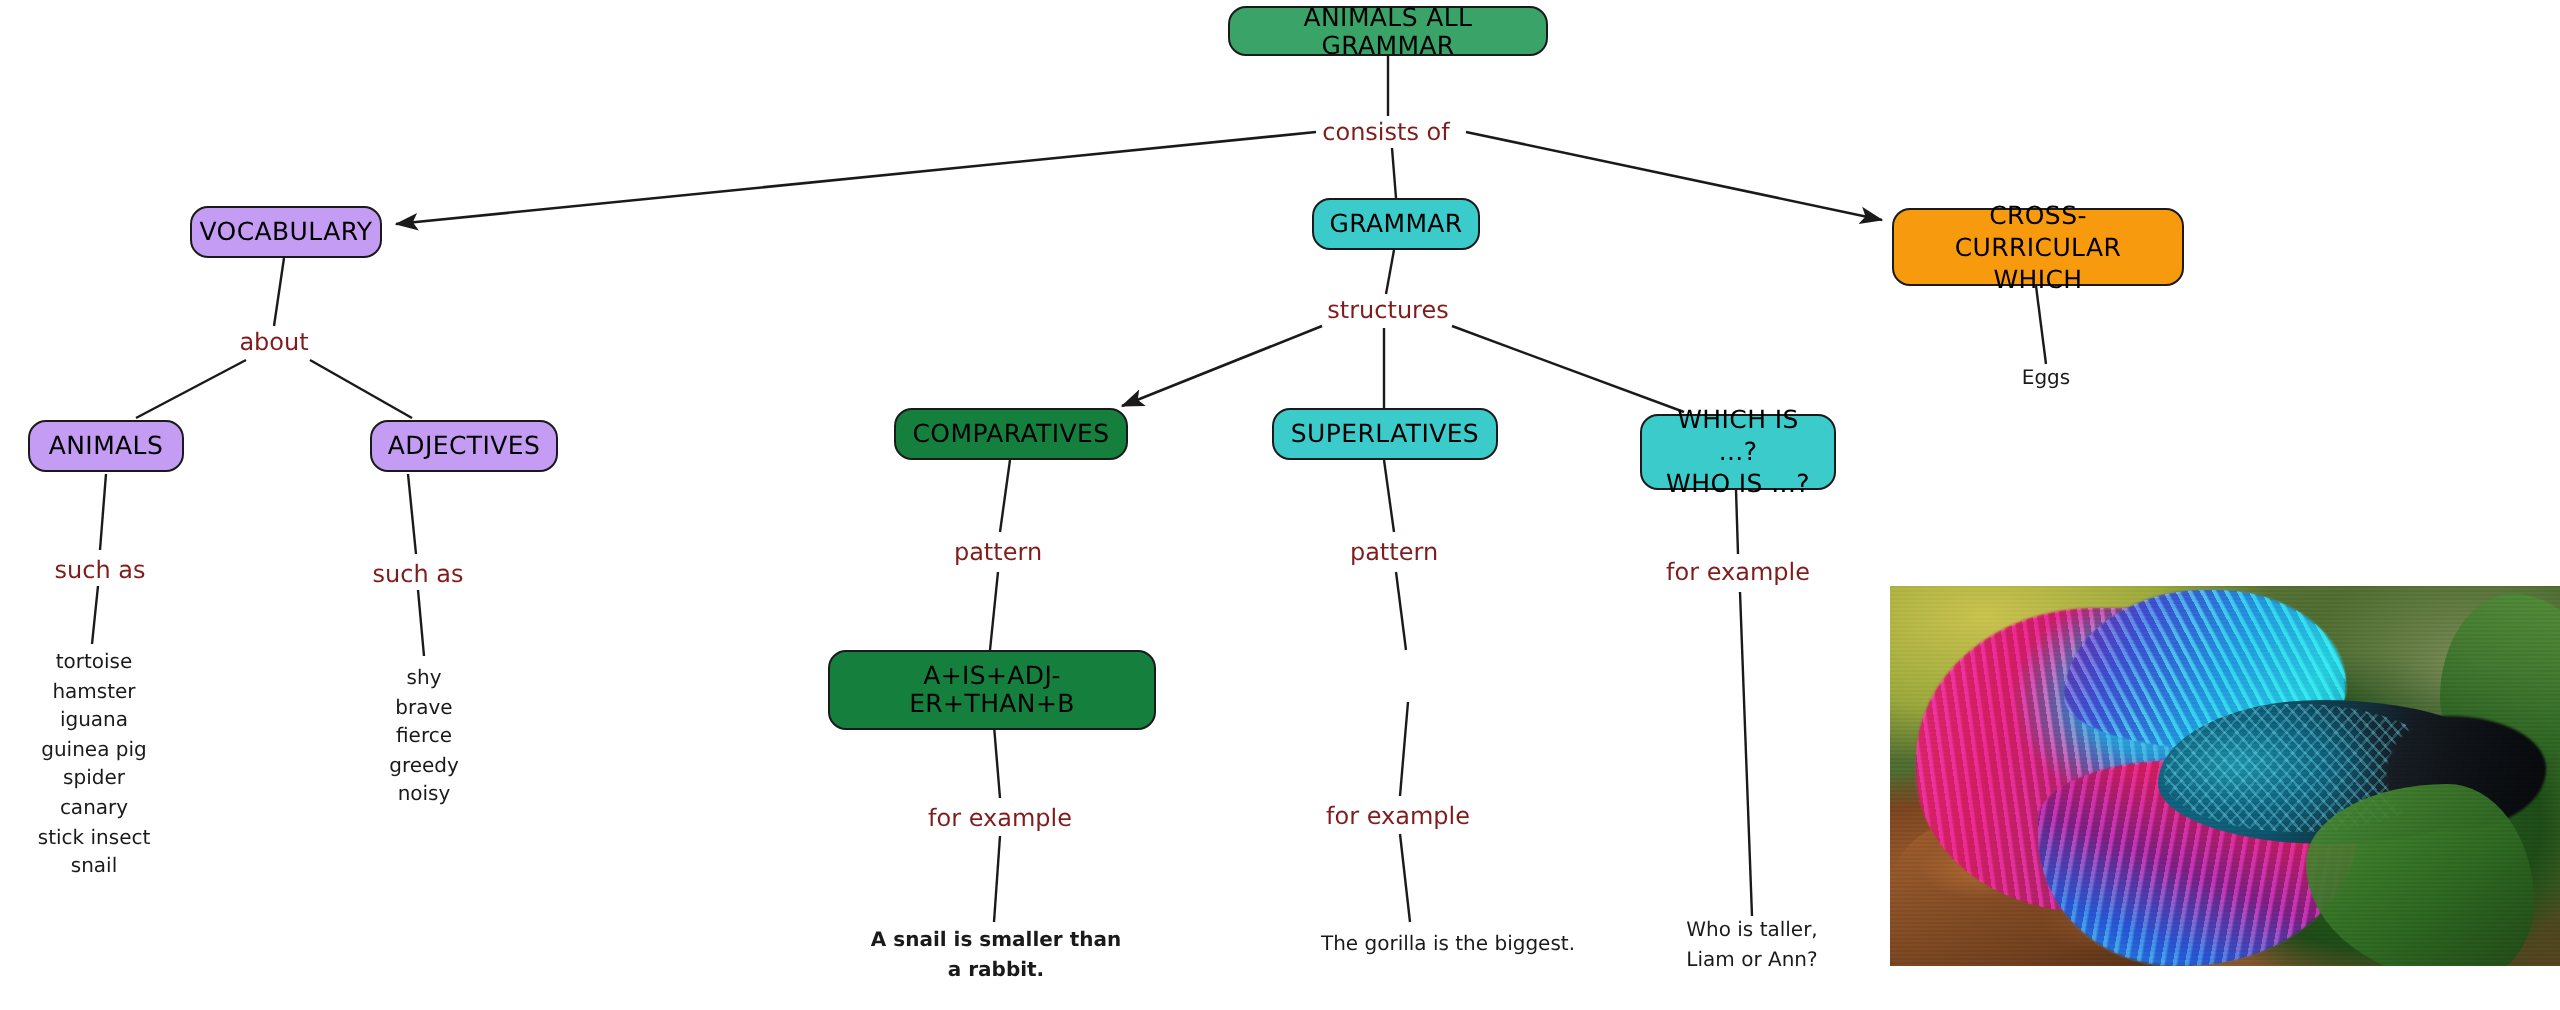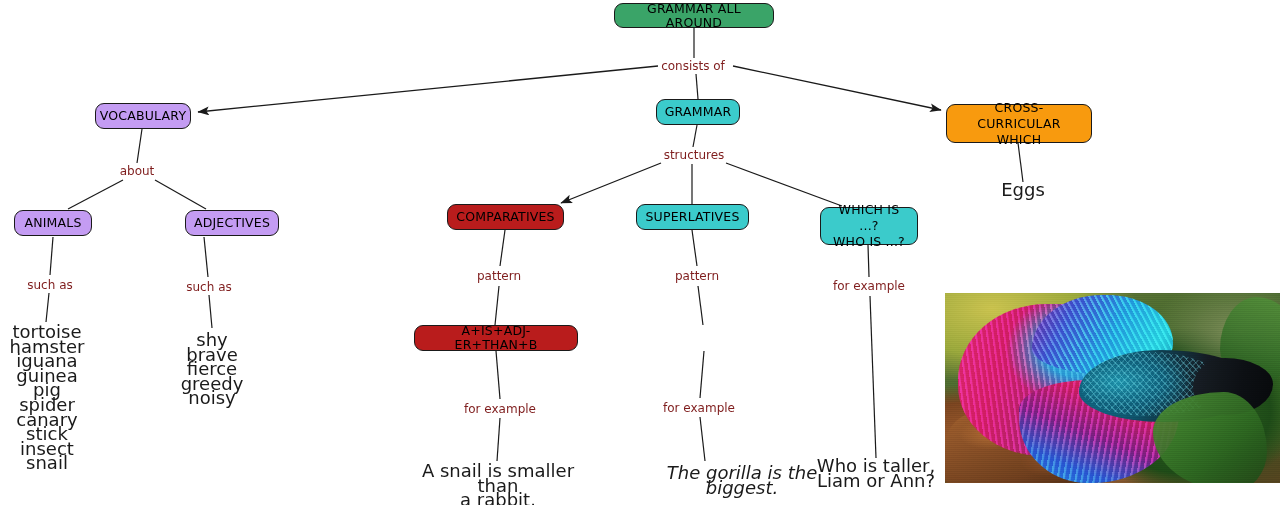--- a/index.html
+++ b/index.html
@@ -39,36 +39,36 @@
     color: #000000;
     font-size: 12.5px;
     line-height: 14px;
     letter-spacing: 0.2px;
     white-space: pre-line;
     padding: 2px 9px;
   }
   .node.green  { background: #3aa468; }
   .node.purple { background: #c49cf3; }
   .node.teal   { background: #3bcbcb; }
-  .node.blue   { background: #b91c1c; }
+  .node.blue   { background: #15803d; }
   .node.orange { background: #f89a0e; }
 
   .label {
     position: absolute;
     color: #7f1d1d;
     font-size: 12px;
     line-height: 14.5px;
     text-align: center;
     white-space: pre-line;
     background: transparent;
   }
   .list {
     position: absolute;
     color: #1a1a1a;
-    font-size: 18px;
+    font-size: 10px;
     line-height: 14.6px;
     text-align: center;
     white-space: pre-line;
   }
   .photo {
     position: absolute;
     overflow: hidden;
     border: 0;
   }
   .photo .inner {
@@ -239,38 +239,38 @@
     <line x1="698" y1="286" x2="703" y2="325" stroke="#1a1a1a" stroke-width="1.2"></line>
     <line x1="704" y1="351" x2="700" y2="398" stroke="#1a1a1a" stroke-width="1.2"></line>
     <line x1="700" y1="417" x2="705" y2="461" stroke="#1a1a1a" stroke-width="1.2"></line>
 
     <line x1="868" y1="245" x2="869" y2="277" stroke="#1a1a1a" stroke-width="1.2"></line>
     <line x1="870" y1="296" x2="876" y2="458" stroke="#1a1a1a" stroke-width="1.2"></line>
 
     <line x1="1018" y1="143" x2="1023" y2="182" stroke="#1a1a1a" stroke-width="1.2"></line>
   </svg>
 
-  <div class="node green" style="left:614px; top:3px; width:160px; height:25px;">GRAMMAR ALL AROUND</div>
+  <div class="node green" style="left:614px; top:3px; width:160px; height:25px;">ANIMALS ALL GRAMMAR</div>
 
   <div class="node purple" style="left:95px; top:103px; width:96px; height:26px;">VOCABULARY</div>
 
   <div class="node purple" style="left:14px; top:210px; width:78px; height:26px;">ANIMALS</div>
 
   <div class="node purple" style="left:157px; top:210px; width:94px; height:26px;margin-left:28px;">ADJECTIVES</div>
 
   <div class="node teal" style="left:656px; top:99px; width:84px; height:26px;">GRAMMAR</div>
 
   <div class="node blue" style="left:447px; top:204px; width:117px; height:26px;">COMPARATIVES</div>
 
   <div class="node teal" style="left:636px; top:204px; width:113px; height:26px;">SUPERLATIVES</div>
 
   <div class="node teal" style="left:820px; top:207px; width:98px; height:38px; line-height:16px;">WHICH IS ...?
 WHO IS ...?</div>
 
-  <div class="node blue" style="left:414px; top:325px; width:164px; height:26px;">A+IS+ADJ-ER+THAN+B</div>
+  <div class="node blue" style="left:414px; top:325px; width:164px; height:40px;">A+IS+ADJ-ER+THAN+B</div>
 
 
   <div class="node orange" style="left:946px; top:104px; width:146px; height:39px; line-height:16px;">CROSS-CURRICULAR
 WHICH</div>
 
   <div class="label" style="left:648px; top:59px; width:90px;">consists of</div>
 
   <div class="label" style="left:104px; top:164px; width:66px;">about</div>
 
   <div class="label" style="left:653px; top:148px; width:82px;">structures</div>
@@ -297,24 +297,24 @@
 canary
 stick insect
 snail</div>
 
   <div class="list" style="left:168px; top:333px; width:88px;">shy
 brave
 fierce
 greedy
 noisy</div>
 
-  <div class="list" style="left:418px; top:464px; width:160px;">A snail is smaller than
+  <div class="list" style="left:418px; top:464px; width:160px;font-weight:bold;">A snail is smaller than
 a rabbit.</div>
 
-  <div class="list" style="left:656px; top:466px; width:172px;font-style:italic;">The gorilla is the biggest.</div>
+  <div class="list" style="left:638px; top:466px; width:172px;">The gorilla is the biggest.</div>
 
   <div class="list" style="left:811px; top:459px; width:130px;">Who is taller,
 Liam or Ann?</div>
 
   <div class="list" style="left:990px; top:183px; width:66px;">Eggs</div>
 
   <div class="photo" style="left:945px; top:293px; width:335px; height:190px;">
     <div class="inner">
       <div class="ph-bg"></div>
       <div class="ph-gravel"></div>

